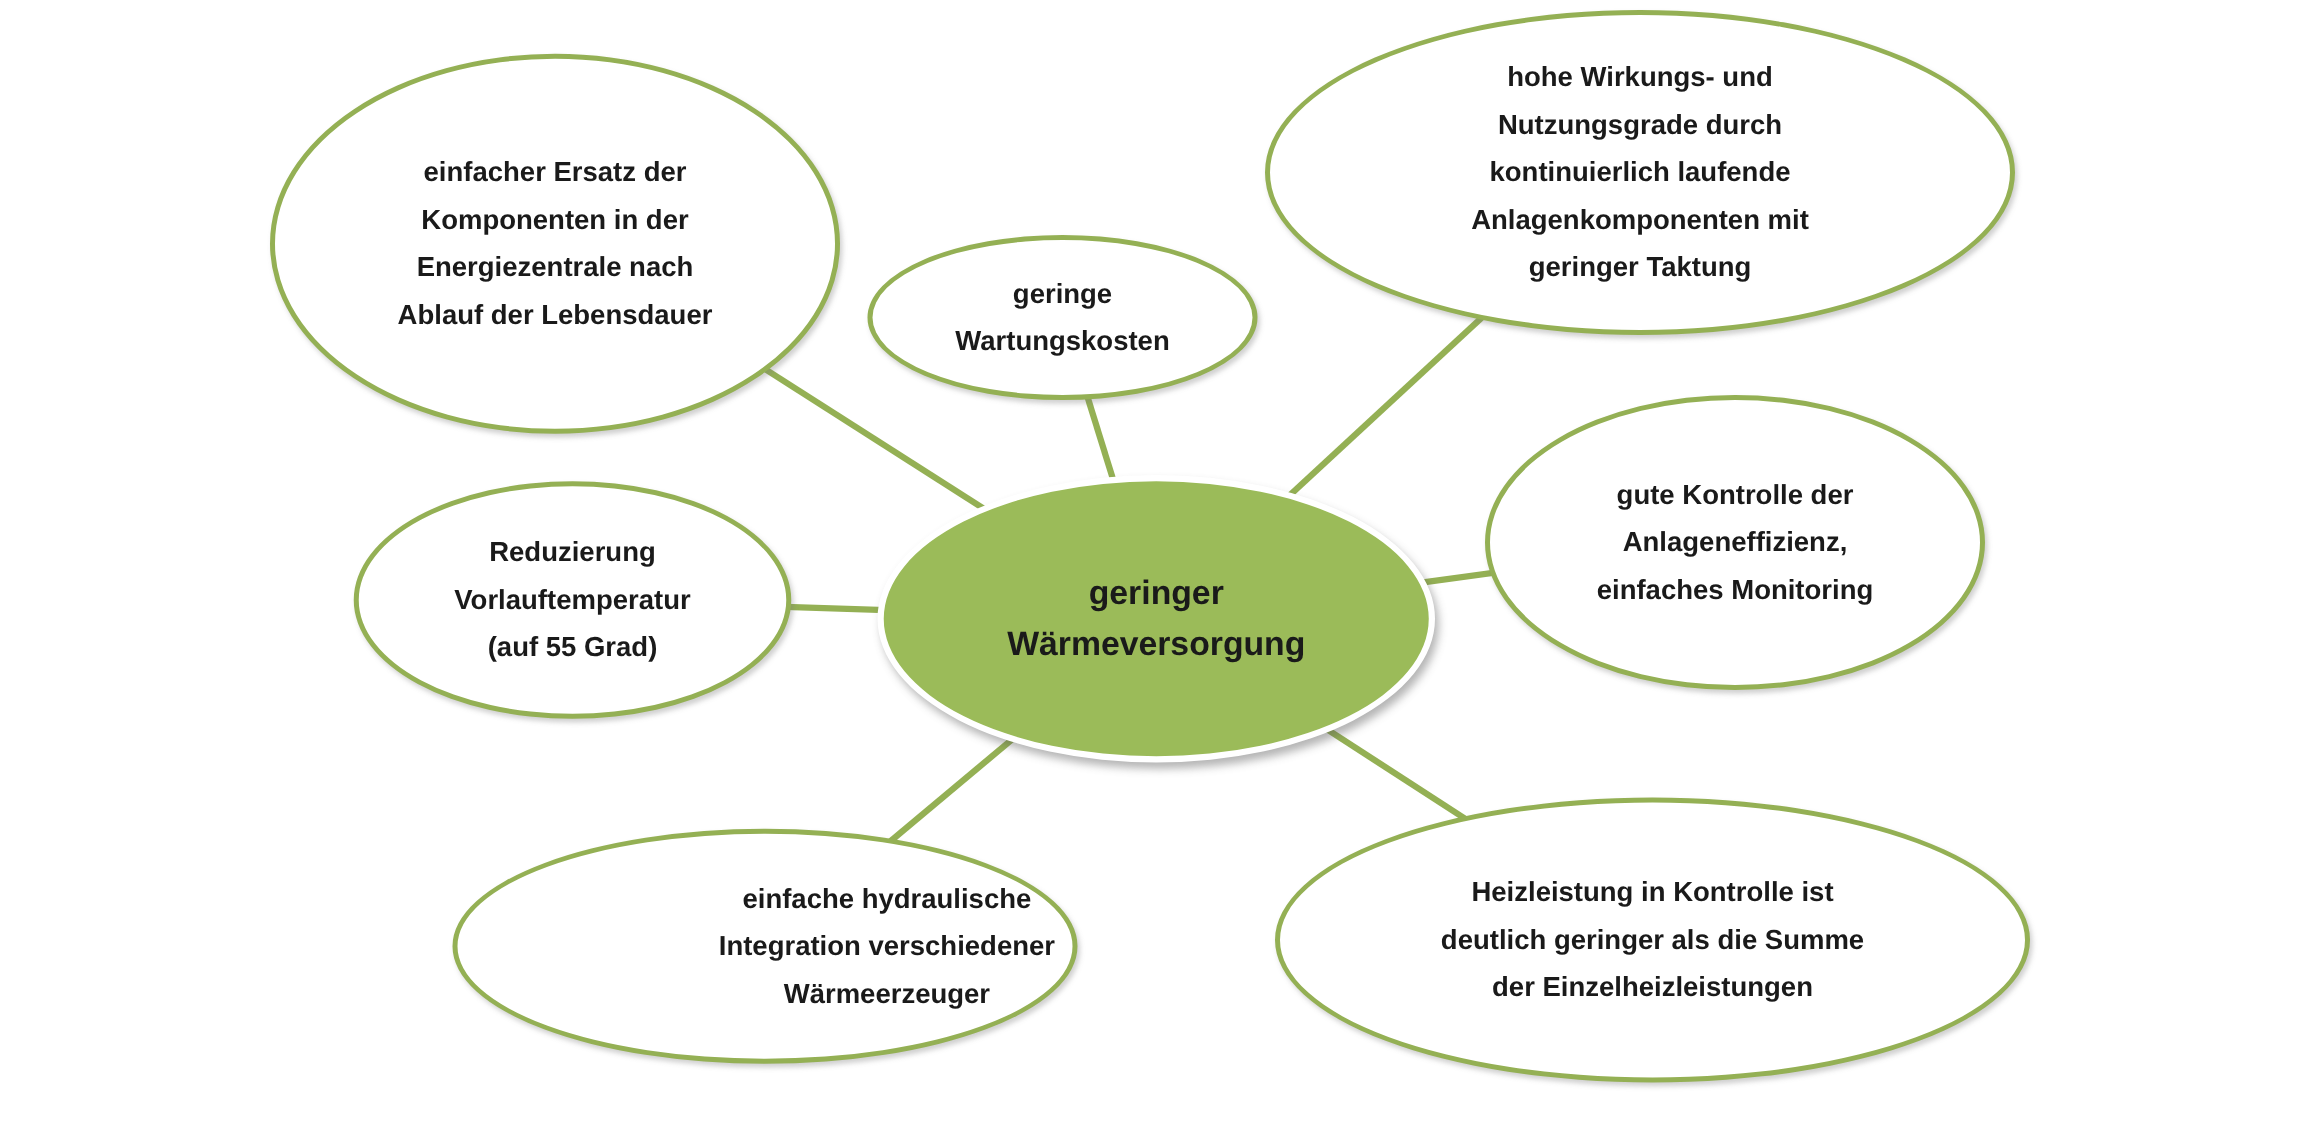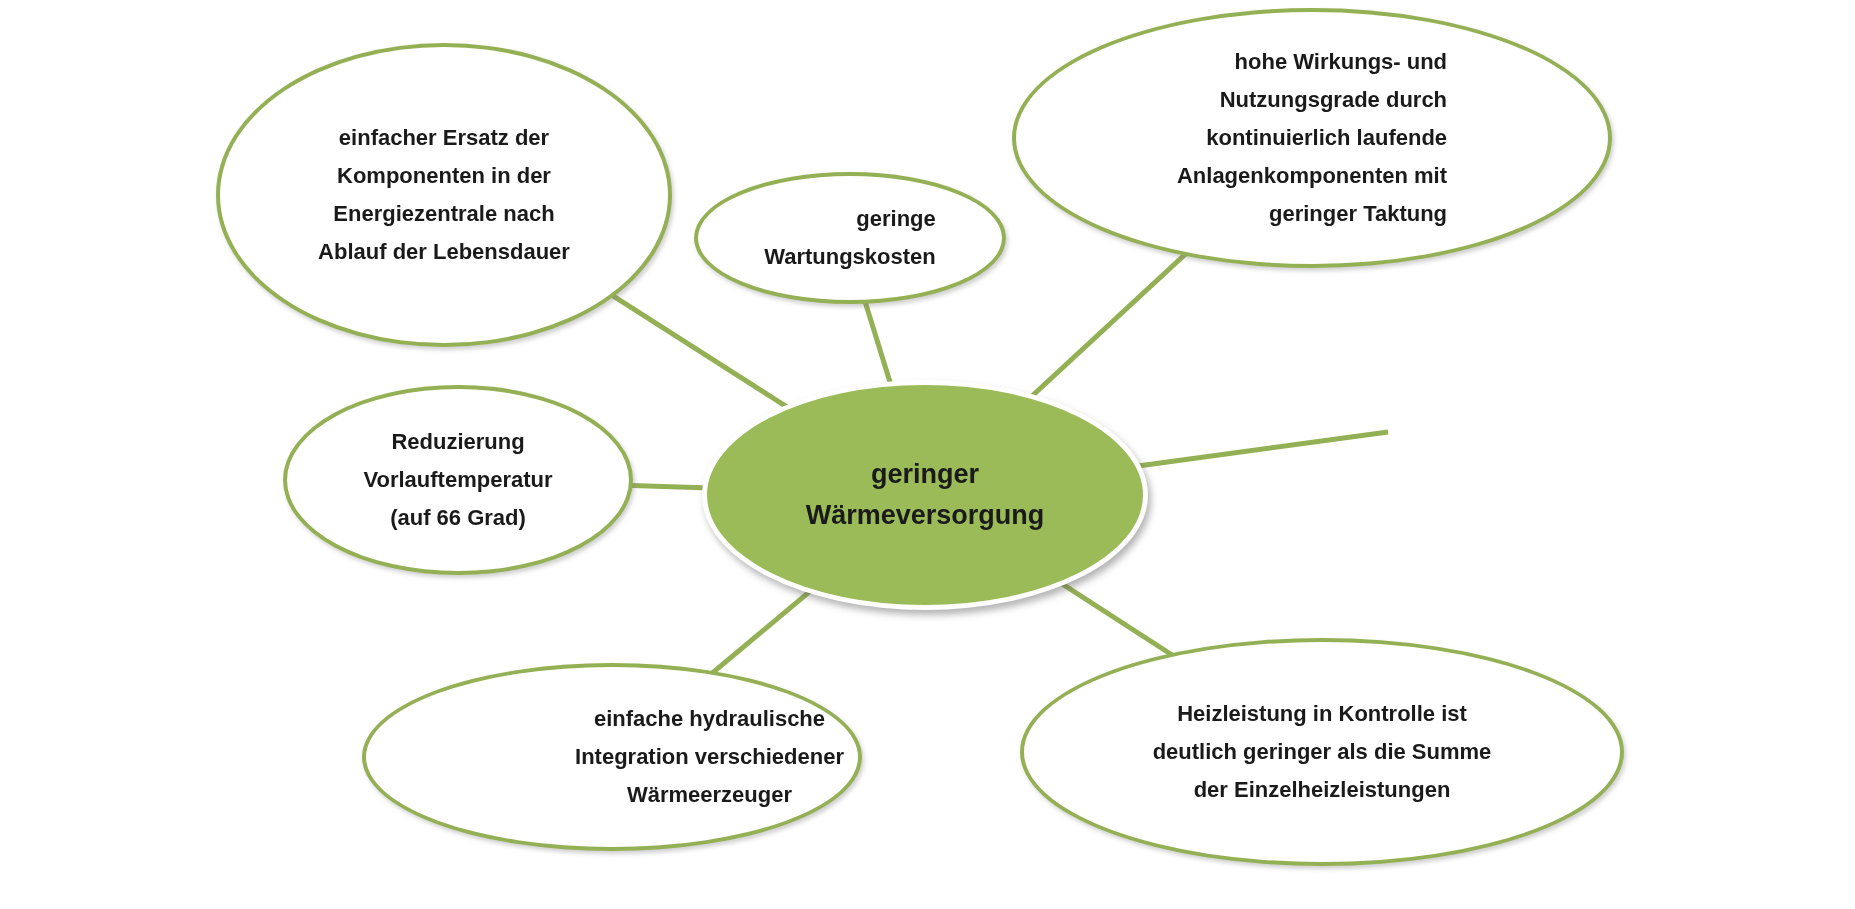--- a/index.html
+++ b/index.html
@@ -69,39 +69,44 @@
     <line x1="925" y1="495" x2="1322" y2="752" stroke="#94b054" stroke-width="5"></line>
   </svg>
 
   <div class="node satellite" style="left:216px; top:43px; width:456px; height:304px;">
     <span class="node-text">einfacher Ersatz der
 Komponenten in der
 Energiezentrale nach
 Ablauf der Lebensdauer</span>
   </div>
 
-  <div class="node satellite" style="left:694px; top:172px; width:312px; height:132px;text-align:right;">
+  <div class="node satellite" style="left:694px; top:188px; width:312px; height:132px;">
     <span class="node-text">geringe
 Wartungskosten</span>
   </div>
 
-  <div class="node satellite" style="left:1012px; top:8px; width:600px; height:260px;text-align:right;">
+  <div class="node satellite" style="left:1012px; top:8px; width:600px; height:260px;">
     <span class="node-text">hohe Wirkungs- und
 Nutzungsgrade durch
 kontinuierlich laufende
 Anlagenkomponenten mit
 geringer Taktung</span>
   </div>
 
   <div class="node satellite" style="left:283px; top:385px; width:350px; height:190px;">
     <span class="node-text">Reduzierung
 Vorlauftemperatur
-(auf 66 Grad)</span>
+(auf 55 Grad)</span>
   </div>
 
+  <div class="node satellite" style="left:1188px; top:316px; width:400px; height:236px;">
+    <span class="node-text">gute Kontrolle der
+Anlageneffizienz,
+einfaches Monitoring</span>
+  </div>
 
   <div class="node satellite" style="left:362px; top:663px; width:500px; height:188px;justify-content:flex-end;">
     <span class="node-text">einfache hydraulische
 Integration verschiedener
 Wärmeerzeuger</span>
   </div>
 
   <div class="node satellite" style="left:1020px; top:638px; width:604px; height:228px;">
     <span class="node-text">Heizleistung in Kontrolle ist
 deutlich geringer als die Summe

